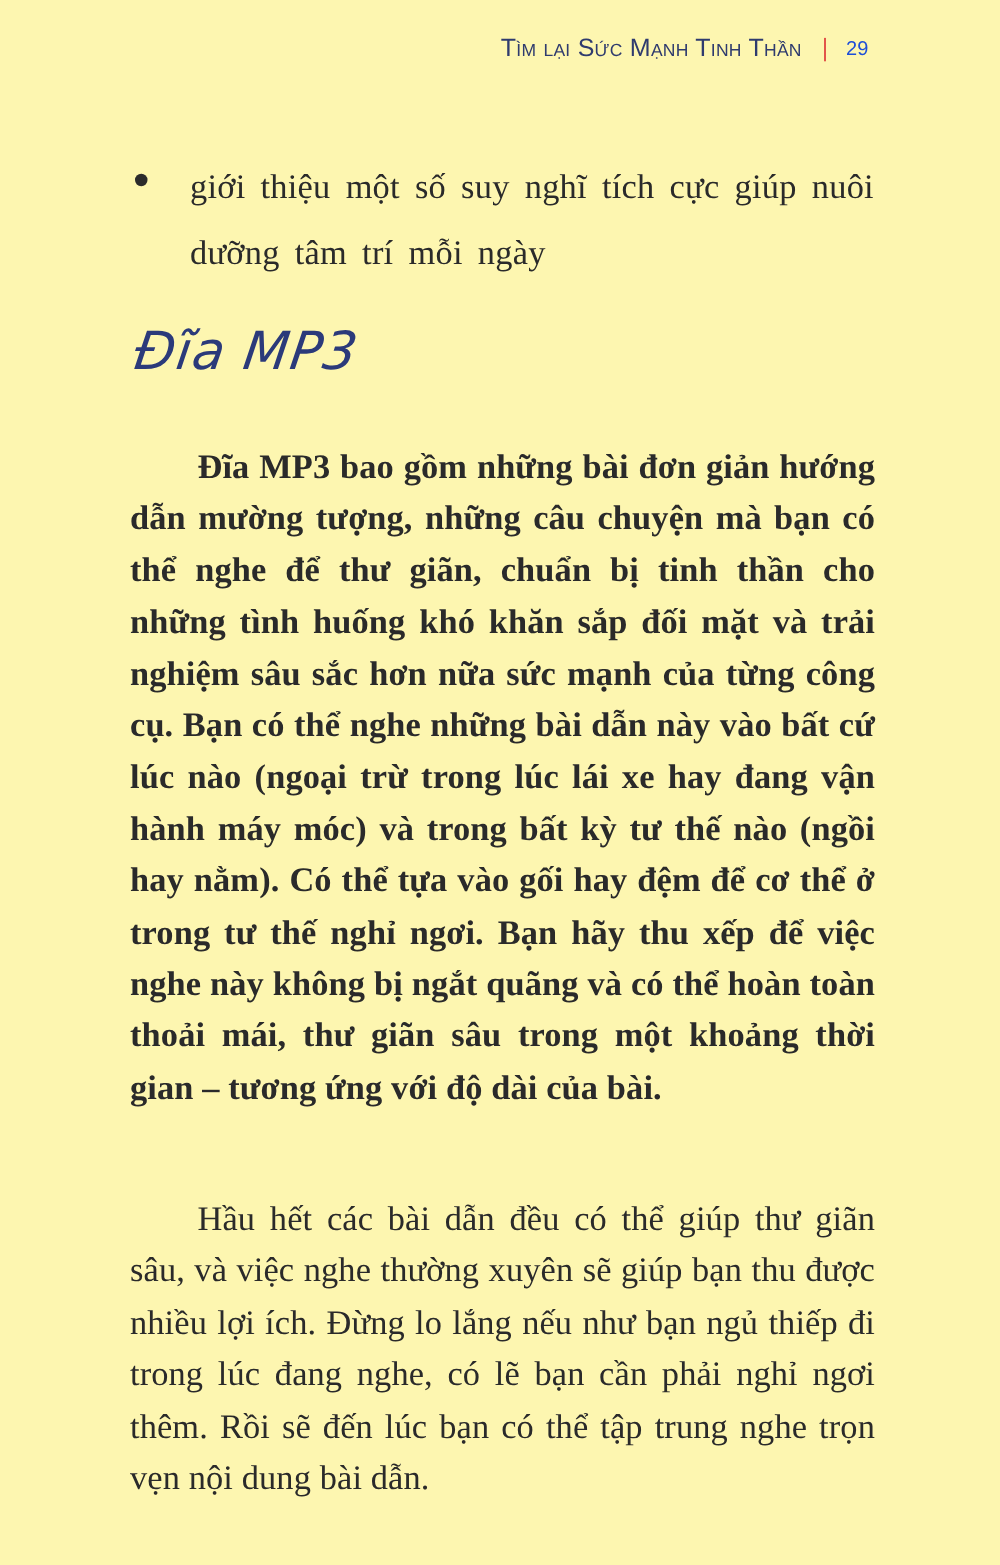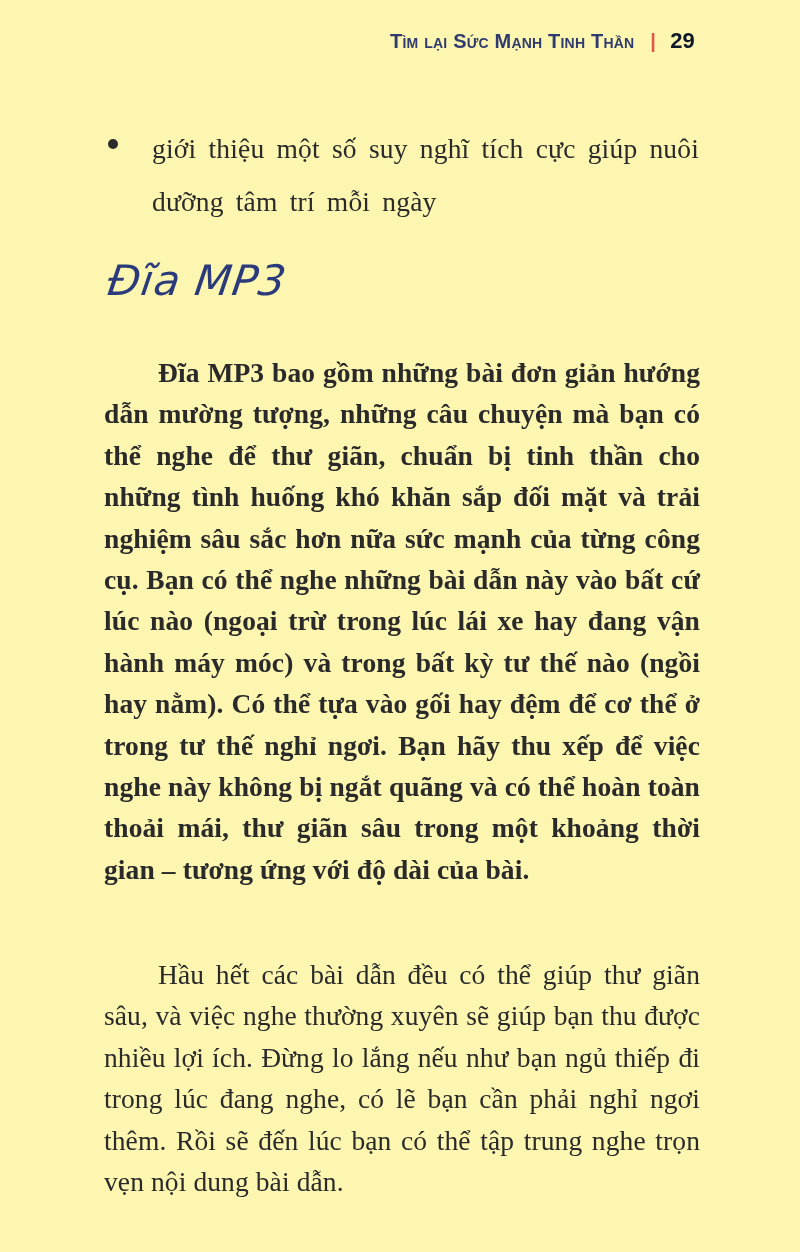--- a/index.html
+++ b/index.html
@@ -19,34 +19,33 @@
       position: absolute;
       top: 28px;
       right: 105px;
       display: flex;
       align-items: center;
       font-family: "Liberation Sans", "DejaVu Sans", sans-serif;
       font-size: 19px;
       color: #2f3b6e;
       letter-spacing: 0.2px;
       white-space: nowrap;
-      font-weight: bold;
     }
     .running-header .title {
       font-variant: small-caps;
       font-size: 20px;
     }
     .running-header .sep {
       color: #e2554a;
       margin: 0 14px 0 16px;
       font-size: 20px;
     }
     .running-header .page-num {
-      color: #0f172a;
-      font-size: 22px;
+      color: #1d4ed8;
+      font-size: 16px;
     }
     .bullet-block {
       position: absolute;
       top: 122px;
       left: 108px;
       width: 600px;
       display: flex;
     }
     .bullet-dot {
       width: 10px;

